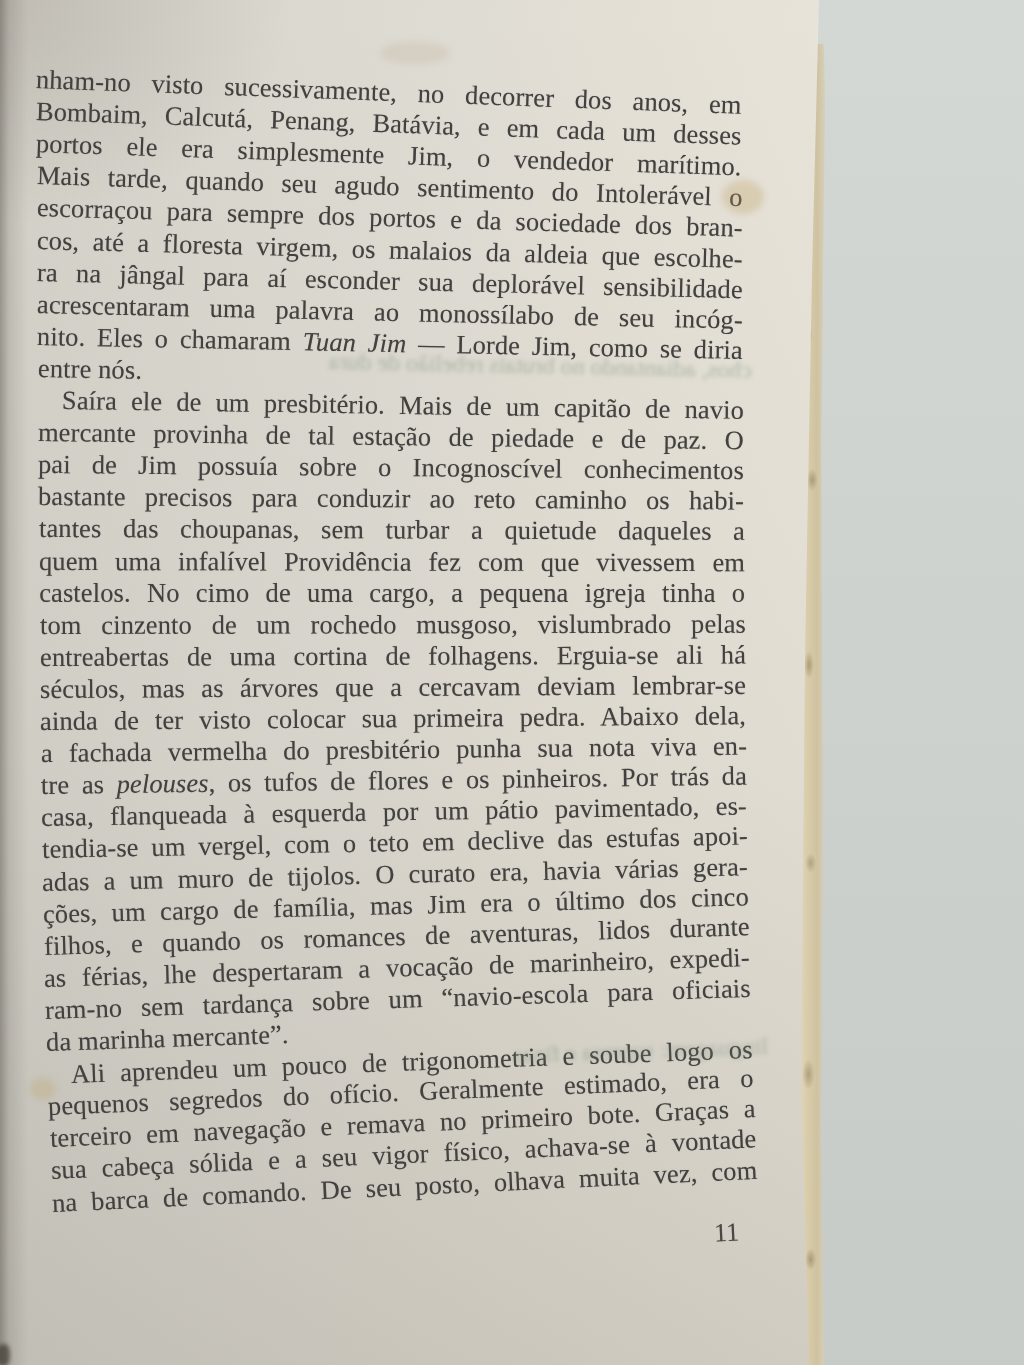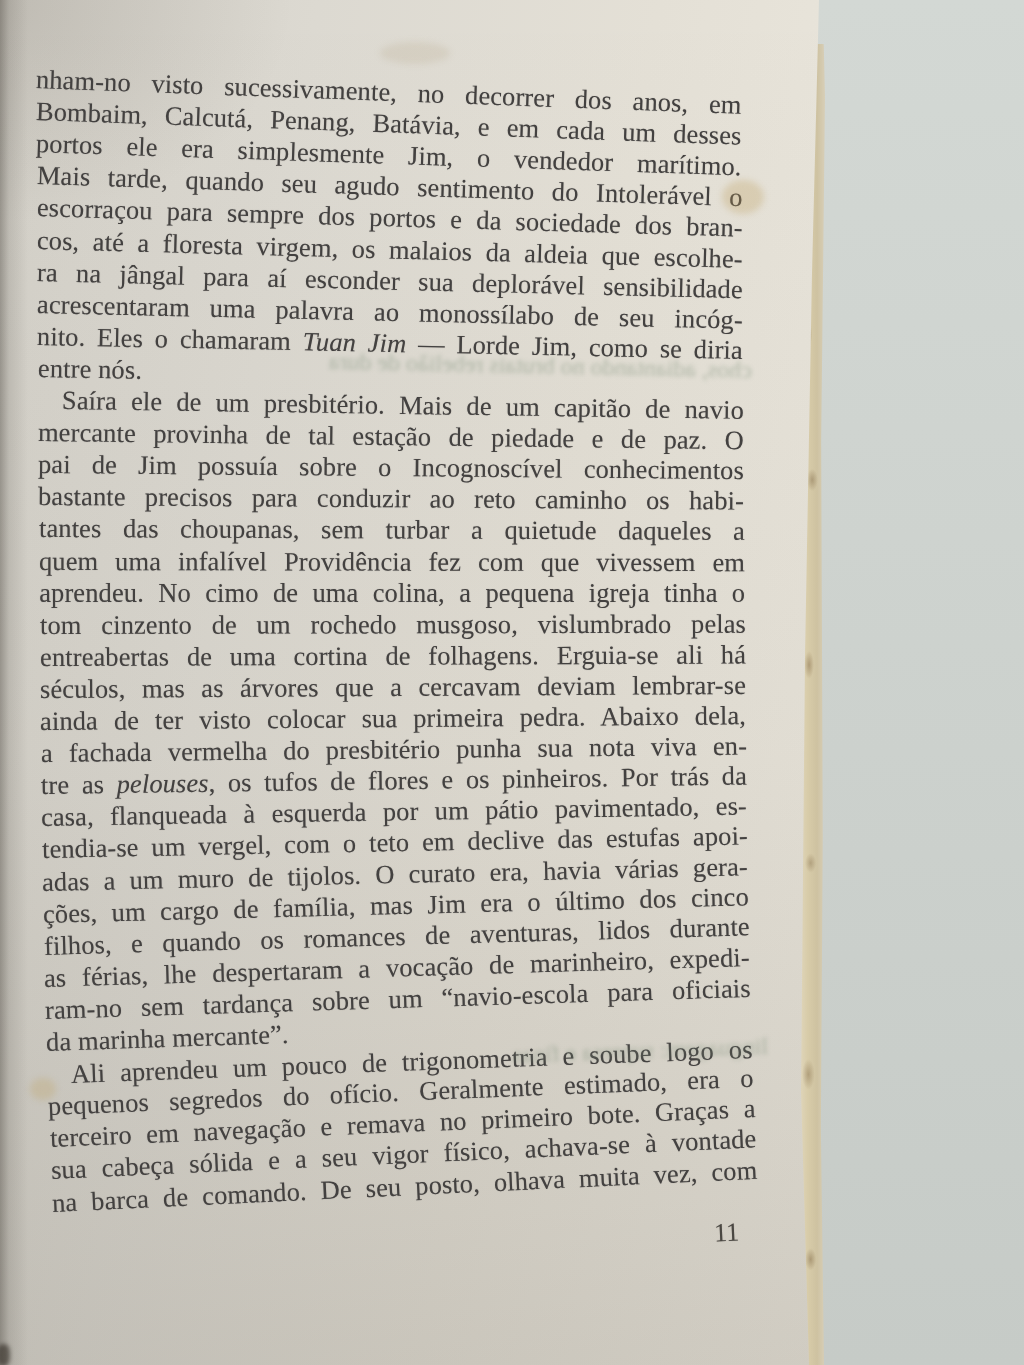--- a/index.html
+++ b/index.html
@@ -74,21 +74,21 @@
         <div class="line" style="left: 37px; top: 255.6px; width: 706px; transform: rotate(1.4deg);">ra na jângal para aí esconder sua deplorável sensibilidade</div>
         <div class="line" style="left: 37.1667px; top: 287.7px; width: 706px; transform: rotate(1.27deg);">acrescentaram uma palavra ao monossílabo de seu incóg-</div>
         <div class="line" style="left: 37.3333px; top: 319.8px; width: 706px; transform: rotate(1.13deg);">nito. Eles o chamaram <i>Tuan Jim</i> — Lorde Jim, como se diria</div>
         <div class="line short" style="left: 37.5px; top: 351.9px; width: 706px; transform: rotate(1deg);">entre nós.</div>
         <div class="line" style="left: 61.6667px; top: 384px; width: 682px; transform: rotate(0.83deg);">Saíra ele de um presbitério. Mais de um capitão de navio</div>
         <div class="line" style="left: 37.8333px; top: 416.1px; width: 706px; transform: rotate(0.67deg);">mercante provinha de tal estação de piedade e de paz. O</div>
         <div class="line" style="left: 38px; top: 448.2px; width: 706px; transform: rotate(0.5deg);">pai de Jim possuía sobre o Incognoscível conhecimentos</div>
         <div class="line" style="left: 38.3077px; top: 480.3px; width: 706px; transform: rotate(0.37deg);">bastante precisos para conduzir ao reto caminho os habi-</div>
         <div class="line" style="left: 38.6154px; top: 512.4px; width: 706px; transform: rotate(0.23deg);">tantes das choupanas, sem turbar a quietude daqueles a</div>
         <div class="line" style="left: 38.9231px; top: 544.5px; width: 706px; transform: rotate(0.1deg);">quem uma infalível Providência fez com que vivessem em</div>
-        <div class="line" style="left: 39.2308px; top: 576.6px; width: 706px; transform: rotate(0deg);">aprendeu. No cimo de uma colina, a pequena igreja tinha o</div>
+        <div class="line" style="left: 39.2308px; top: 576.6px; width: 706px; transform: rotate(0deg);">castelos. No cimo de uma cargo, a pequena igreja tinha o</div>
         <div class="line" style="left: 39.5385px; top: 608.7px; width: 706px; transform: rotate(-0.1deg);">tom cinzento de um rochedo musgoso, vislumbrado pelas</div>
         <div class="line" style="left: 39.8462px; top: 640.8px; width: 706px; transform: rotate(-0.2deg);">entreabertas de uma cortina de folhagens. Erguia-se ali há</div>
         <div class="line" style="left: 40.1538px; top: 672.9px; width: 706px; transform: rotate(-0.33deg);">séculos, mas as árvores que a cercavam deviam lembrar-se</div>
         <div class="line" style="left: 40.4615px; top: 705px; width: 706px; transform: rotate(-0.47deg);">ainda de ter visto colocar sua primeira pedra. Abaixo dela,</div>
         <div class="line" style="left: 40.7692px; top: 737.1px; width: 706px; transform: rotate(-0.6deg);">a fachada vermelha do presbitério punha sua nota viva en-</div>
         <div class="line" style="left: 41.0769px; top: 769.2px; width: 706px; transform: rotate(-0.77deg);">tre as <i>pelouses</i>, os tufos de flores e os pinheiros. Por trás da</div>
         <div class="line" style="left: 41.3846px; top: 801.3px; width: 706px; transform: rotate(-0.93deg);">casa, flanqueada à esquerda por um pátio pavimentado, es-</div>
         <div class="line" style="left: 41.6923px; top: 833.4px; width: 706px; transform: rotate(-1.1deg);">tendia-se um vergel, com o teto em declive das estufas apoi-</div>
         <div class="line" style="left: 42px; top: 865.5px; width: 706px; transform: rotate(-1.27deg);">adas a um muro de tijolos. O curato era, havia várias gera-</div>
         <div class="line" style="left: 42.8px; top: 897.6px; width: 706px; transform: rotate(-1.43deg);">ções, um cargo de família, mas Jim era o último dos cinco</div>

